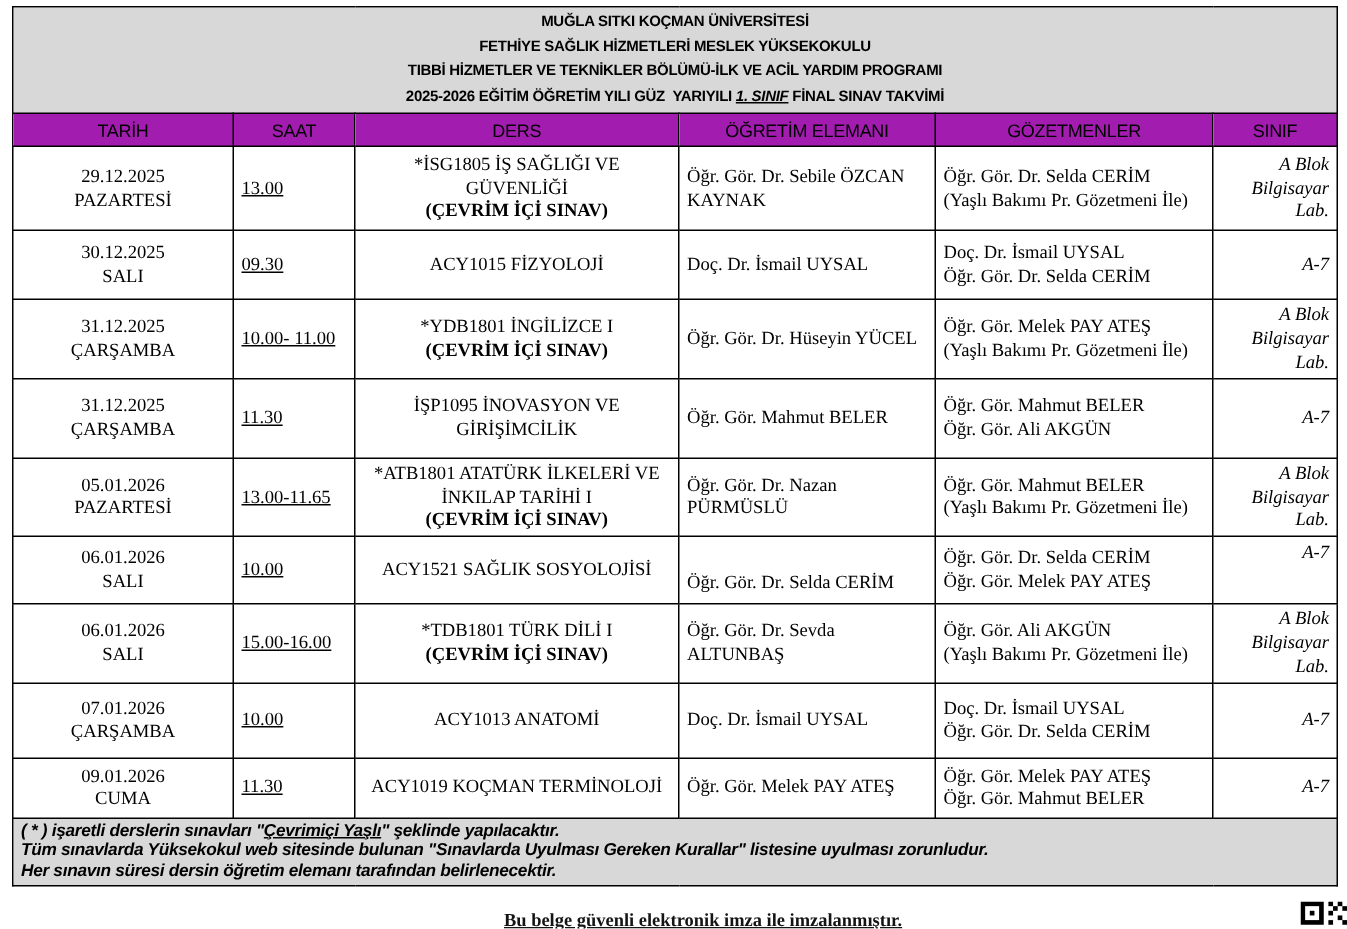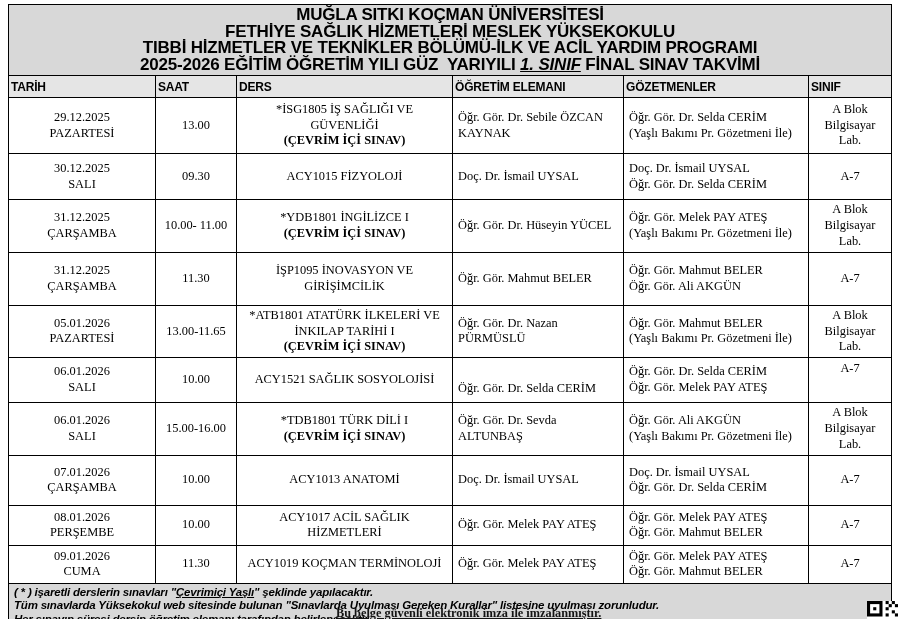--- a/index.html
+++ b/index.html
@@ -26,49 +26,49 @@
     vertical-align: middle;
     overflow: hidden;
   }
 
   
   .title-cell {
     background: #d8d8d8;
     text-align: center;
     font-family: "Liberation Sans", "DejaVu Sans", sans-serif;
     font-weight: 700;
-    font-size: 17px;
+    font-size: 10px;
     height: 68px;
     padding: 2px 0;
   }
   .title-cell .t-line { line-height: 16.5px; letter-spacing: -0.2px; }
   .t4 { white-space: pre-wrap; }
   .emph { font-style: italic; text-decoration: underline; }
 
   
   .col-header-row th {
-    background: #e5e5e5;
+    background: #a21caf;
     font-family: "Liberation Sans", "DejaVu Sans", sans-serif;
-    font-weight: 700;
+    font-weight: 400;
     font-size: 12px;
     letter-spacing: -0.2px;
     height: 22px;
-    text-align: left;
+    text-align: center;
     padding: 1px 2px;
   }
 
   
   #exam-rows td { font-size: 12.4px; line-height: 1.28; }
   .c-date  { text-align: center; padding-left: 7px; }
-  .c-time  { text-align: center; padding-left: 7px; }
+  .c-time  { text-align: left; padding-left: 7px; text-decoration: underline; }
   .c-course{ text-align: center; }
   .course-note { font-weight: 700; }
   .c-instr { text-align: left; padding-left: 5px; }
   .c-proc  { text-align: left; padding-left: 6px; font-size: 12.1px; }
-  .c-room  { text-align: center; font-size: 12px; padding: 2px 3px; }
+  .c-room  { text-align: right; font-size: 12px; padding: 2px 3px; font-style: italic; }
 
   #exam-rows tr:nth-child(1)  { height: 56px; }
   #exam-rows tr:nth-child(2)  { height: 46px; margin-left: 16px; }
   #exam-rows tr:nth-child(3)  { height: 52px; }
   #exam-rows tr:nth-child(4)  { height: 53px; }
   #exam-rows tr:nth-child(5)  { height: 52px; margin-left: 19px; }
   #exam-rows tr:nth-child(6)  { height: 45px; }
   #exam-rows tr:nth-child(7)  { height: 42px; }
   #exam-rows tr:nth-child(8)  { height: 50px; }
   #exam-rows tr:nth-child(9)  { height: 40px; }
@@ -268,36 +268,20 @@
           </td>
           <td class="c-instr">Doç. Dr. İsmail UYSAL</td>
           <td class="c-proc">
             <div>Doç. Dr. İsmail UYSAL</div>
             <div>Öğr. Gör. Dr. Selda CERİM</div>
           </td>
           <td class="c-room">A-7</td>
         </tr>
         <tr class="exam-row">
           <td class="c-date">
-            <div>08.01.2026</div>
-            <div>PERŞEMBE</div>
-          </td>
-          <td class="c-time">10.00</td>
-          <td class="c-course">
-            <div>ACY1017 ACİL SAĞLIK HİZMETLERİ</div>
-          </td>
-          <td class="c-instr">Öğr. Gör. Melek PAY ATEŞ</td>
-          <td class="c-proc">
-            <div>Öğr. Gör. Melek PAY ATEŞ</div>
-            <div>Öğr. Gör. Mahmut BELER</div>
-          </td>
-          <td class="c-room">A-7</td>
-        </tr>
-        <tr class="exam-row">
-          <td class="c-date">
             <div>09.01.2026</div>
             <div>CUMA</div>
           </td>
           <td class="c-time">11.30</td>
           <td class="c-course">
             <div>ACY1019 KOÇMAN TERMİNOLOJİ</div>
           </td>
           <td class="c-instr">Öğr. Gör. Melek PAY ATEŞ</td>
           <td class="c-proc">
             <div>Öğr. Gör. Melek PAY ATEŞ</div>

